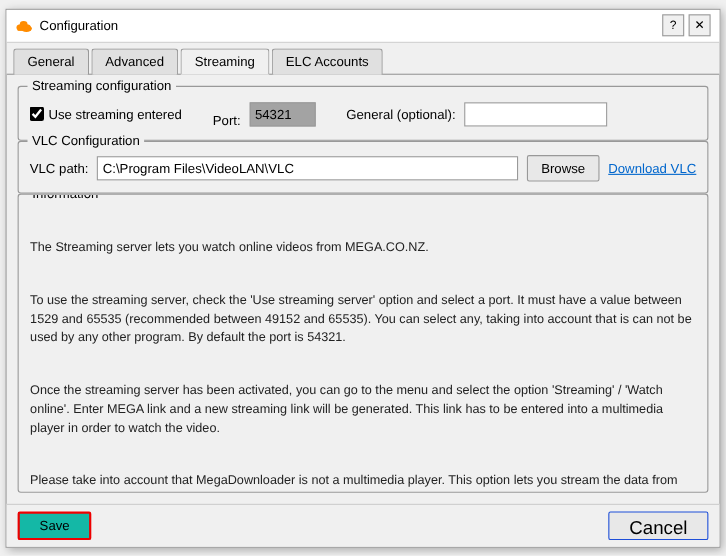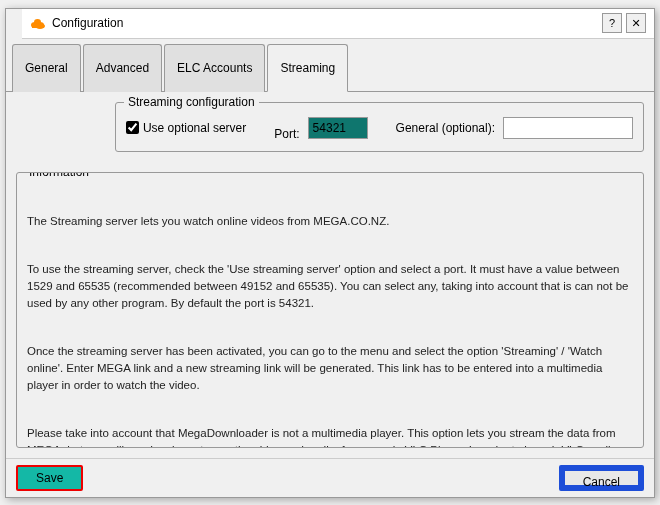--- a/index.html
+++ b/index.html
@@ -23,21 +23,20 @@
       display: flex;
       flex-direction: column;
     }
     .title-bar {
       background: #fff;
       border-bottom: 1px solid #ccc;
       display: flex;
       align-items: center;
       padding: 6px 8px;
       height: 30px;
-      margin-left: 16px;
     }
     .title-bar-icon {
       width: 16px;
       height: 16px;
       margin-right: 6px;
       display: flex;
       align-items: center;
       justify-content: center;
     }
     .title-bar-text {
@@ -62,44 +61,43 @@
       line-height: 1;
     }
     .tabs-bar {
       display: flex;
       background: #f0f0f0;
       border-bottom: 1px solid #999;
       padding: 4px 6px 0 6px;
       gap: 2px;
     }
     .tab {
-      padding: 16px 12px;
+      padding: 4px 12px;
       border: 1px solid #999;
       border-bottom: none;
       background: #e0e0e0;
       cursor: pointer;
       font-size: 12px;
       border-radius: 3px 3px 0 0;
       position: relative;
       bottom: -1px;
     }
     .tab.active {
       background: #f0f0f0;
       border-bottom: 1px solid #f0f0f0;
       font-weight: normal;
       z-index: 1;
     }
     .content {
       flex: 1;
       padding: 10px;
       display: flex;
       flex-direction: column;
-      gap: 20px;
+      gap: 0;
       overflow: hidden;
-      align-items: flex-end;
     }
     .group-box {
       border: 1px solid #999;
       border-radius: 3px;
       padding: 6px 10px 10px 10px;
       position: relative;
     }
     .group-box-title {
       position: absolute;
       top: -8px;
@@ -129,21 +127,21 @@
     .port-label {
       margin-left: 20px;
       margin-top: 12px;
     }
     .port-input {
       width: 60px;
       height: 22px;
       border: 1px solid #999;
       padding: 2px 4px;
       font-size: 12px;
-      background: #0f766e;
+      background: #a3a3a3;
     }
     .password-label {
       margin-left: 20px;
     }
     .password-input {
       width: 130px;
       height: 22px;
       border: 1px solid #999;
       padding: 2px 4px;
       font-size: 12px;
@@ -220,24 +218,24 @@
       height: 26px;
       border: 2px solid #e00;
       background: #14b8a6;
       cursor: pointer;
       font-size: 12px;
       border-radius: 2px;
     }
     .cancel-btn {
       padding: 4px 18px;
       height: 26px;
-      border: 6px solid #1d4ed8;
+      border: 1px solid #1d4ed8;
       background: #e8e8e8;
       cursor: pointer;
-      font-size: 12px;
+      font-size: 17px;
       border-radius: 2px;
     }
   </style>
 </head>
 <body>
 
 <div class="window">
 
   <div class="title-bar">
     <div class="title-bar-icon">
@@ -252,40 +250,49 @@
     <span class="title-bar-text">Configuration</span>
     <div class="title-bar-controls">
       <div class="title-bar-btn">?</div>
       <div class="title-bar-btn close">✕</div>
     </div>
   </div>
 
   <div class="tabs-bar">
     <div class="tab">General</div>
     <div class="tab">Advanced</div>
+    <div class="tab active">Streaming</div>
     <div class="tab">ELC Accounts</div>
-    <div class="tab active">Streaming</div>
   </div>
 
   <div class="content">
 
     <div class="group-box">
       <span class="group-box-title">Streaming configuration</span>
       <div class="streaming-config-row">
         <label class="checkbox-label">
           <input type="checkbox" class="checkbox-input" checked="" style="">
-          <span>Use optional server</span>
+          <span>Use streaming entered</span>
         </label>
         <span class="port-label">Port:</span>
         <input type="text" class="port-input" value="54321" style="">
         <span class="password-label">General (optional):</span>
         <input type="password" class="password-input" style="">
       </div>
     </div>
 
+    <div class="group-box">
+      <span class="group-box-title">VLC Configuration</span>
+      <div class="vlc-row">
+        <span>VLC path:</span>
+        <input type="text" class="vlc-path-input" value="C:\Program Files\VideoLAN\VLC" style="">
+        <button class="browse-btn">Browse</button>
+        <a class="download-link">Download VLC</a>
+      </div>
+    </div>
 
     <div class="info-box">
       <span class="info-box-title">Information</span>
       <div class="info-text">
         <p>The Streaming server lets you watch online videos from MEGA.CO.NZ.</p>
         <p>To use the streaming server, check the 'Use streaming server' option and select a port.
 It must have a value between 1529 and 65535 (recommended between 49152 and 65535).
 You can select any, taking into account that is can not be used by any other program. By default the port is 54321.</p>
         <p>Once the streaming server has been activated, you can go to the menu and select the option 'Streaming' / 'Watch online'.
 Enter MEGA link and a new streaming link will be generated. This link has to be entered into a multimedia player in order to watch the video.</p>

